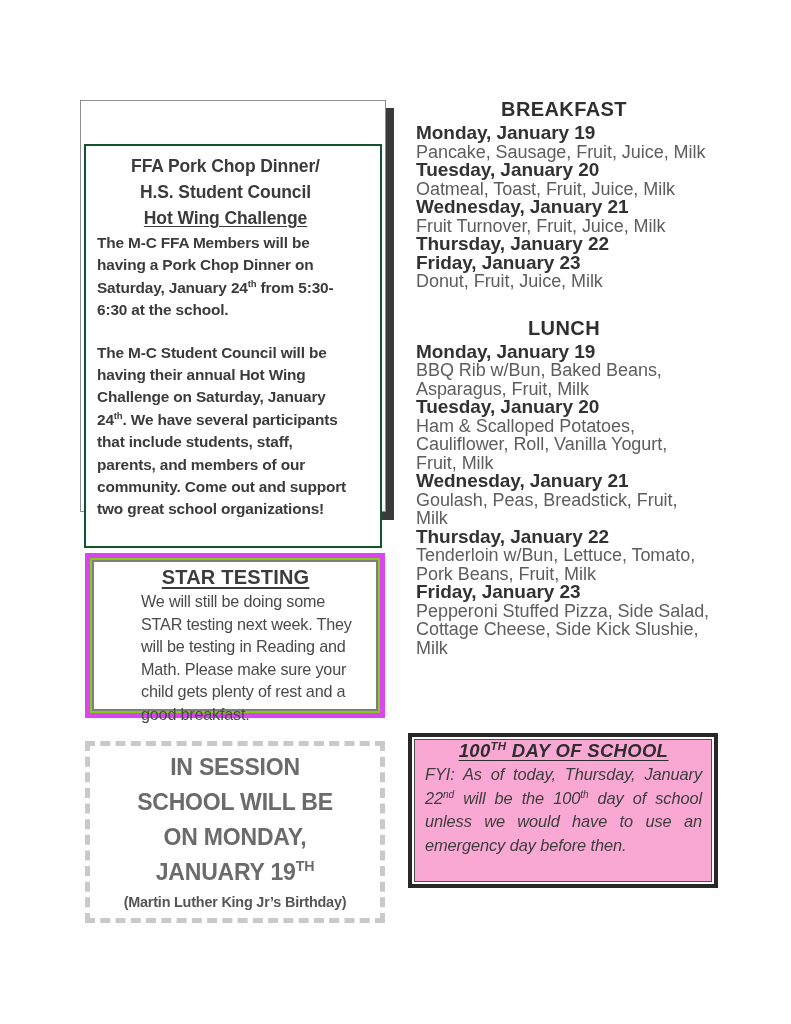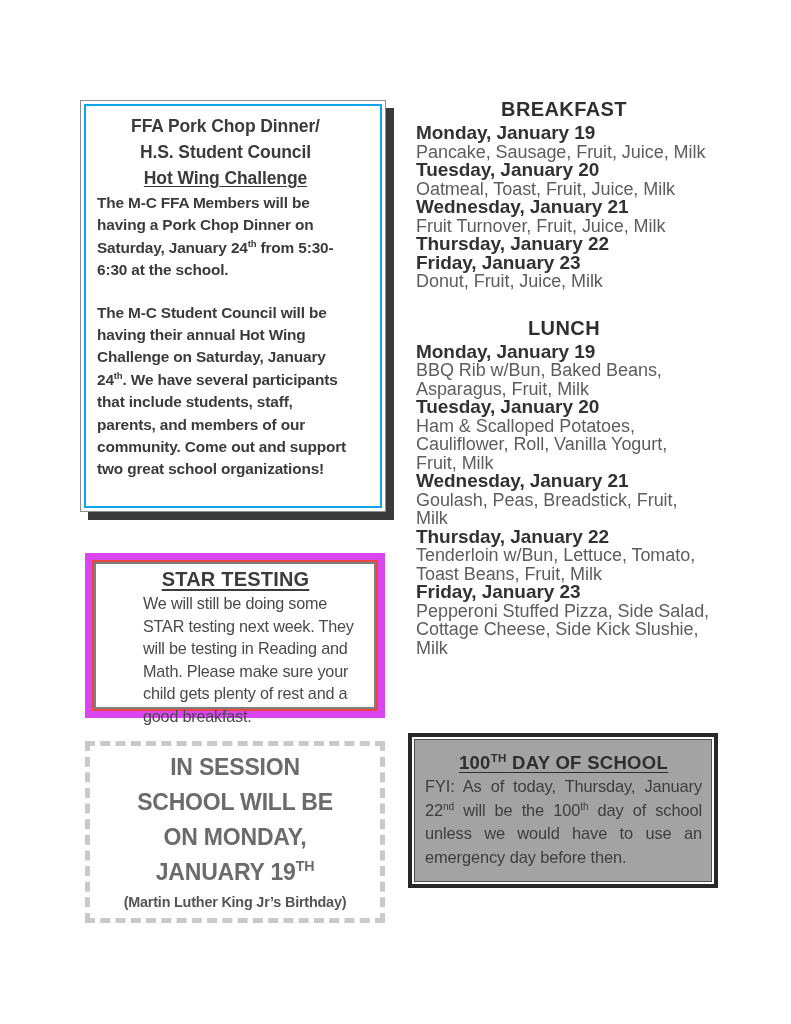--- a/index.html
+++ b/index.html
@@ -33,24 +33,25 @@
   }
   #ffa-box {
     left: 80px; top: 100px;
     width: 306px; height: 412px;
     background: #ffffff;
     border: 1px solid #8e8e8e;
     padding: 3px;
   }
   #ffa-inner {
     width: 100%; height: 100%;
-    border: 2px solid #0ea5e9;
+    border: 2px solid #14532d;
     box-sizing: border-box;
     background: #ffffff;
     padding: 7px 26px 4px 11px;
+    margin-top: 40px;
   }
   .ffa-title {
     text-align: center;
     font-weight: bold;
     font-size: 17.5px;
     line-height: 26px;
     color: #3b3b3b;
     letter-spacing: -0.1px;
   }
   .ffa-title .u { text-decoration: underline; text-underline-offset: 2px; }
@@ -97,22 +98,22 @@
     line-height: 18.5px;
     color: #5d5d5d;
     letter-spacing: -0.05px;
   }
   #lunch-head-wrap { margin-top: 26px; }
 
   
   #star-box {
     left: 85px; top: 553px;
     width: 300px; height: 165px;
-    background: #ef4444;
-    border: 7px solid #d946ef;
+    background: #84cc16;
+    border: 5px solid #d946ef;
     padding: 2px;
   }
   #star-inner {
     width: 100%; height: 100%;
     box-sizing: border-box;
     border: 2px solid #7e7e7e;
     background: #ffffff;
     padding: 4px 10px 4px 11px;
   }
   .star-title {
@@ -163,22 +164,23 @@
     left: 408px; top: 733px;
     width: 310px; height: 155px;
     background: #ffffff;
     border: 4px solid #282828;
     padding: 2px;
   }
   #hundred-inner {
     width: 100%; height: 100%;
     box-sizing: border-box;
     border: 1px solid #4f4f4f;
-    background: #a3a3a3;
-    padding: 12px 9px 2px 10px;
+    background: #f9a8d4;
+    padding: 0 9px 2px 10px;
+    font-style: italic;
   }
   .hundred-title {
     text-align: center;
     font-weight: bold;
     font-size: 18.5px;
     color: #2e2e2e;
     letter-spacing: 0.3px;
     margin-bottom: 1px;
   }
   .hundred-title span { text-decoration: underline; text-underline-offset: 3px; }
@@ -248,21 +250,21 @@
         <div>
           <div class="menu-day">Tuesday, January 20</div>
           <div class="menu-items">Ham &amp; Scalloped Potatoes, Cauliflower, Roll, Vanilla Yogurt, Fruit, Milk</div>
         </div>
         <div>
           <div class="menu-day">Wednesday, January 21</div>
           <div class="menu-items">Goulash, Peas, Breadstick, Fruit, Milk</div>
         </div>
         <div>
           <div class="menu-day">Thursday, January 22</div>
-          <div class="menu-items">Tenderloin w/Bun, Lettuce, Tomato, Toast Beans, Fruit, Milk</div>
+          <div class="menu-items">Tenderloin w/Bun, Lettuce, Tomato, Pork Beans, Fruit, Milk</div>
         </div>
         <div>
           <div class="menu-day">Friday, January 23</div>
           <div class="menu-items">Pepperoni Stuffed Pizza, Side Salad, Cottage Cheese, Side Kick Slushie, Milk</div>
         </div>
       </div>
     </div>
 
   </div>
 

